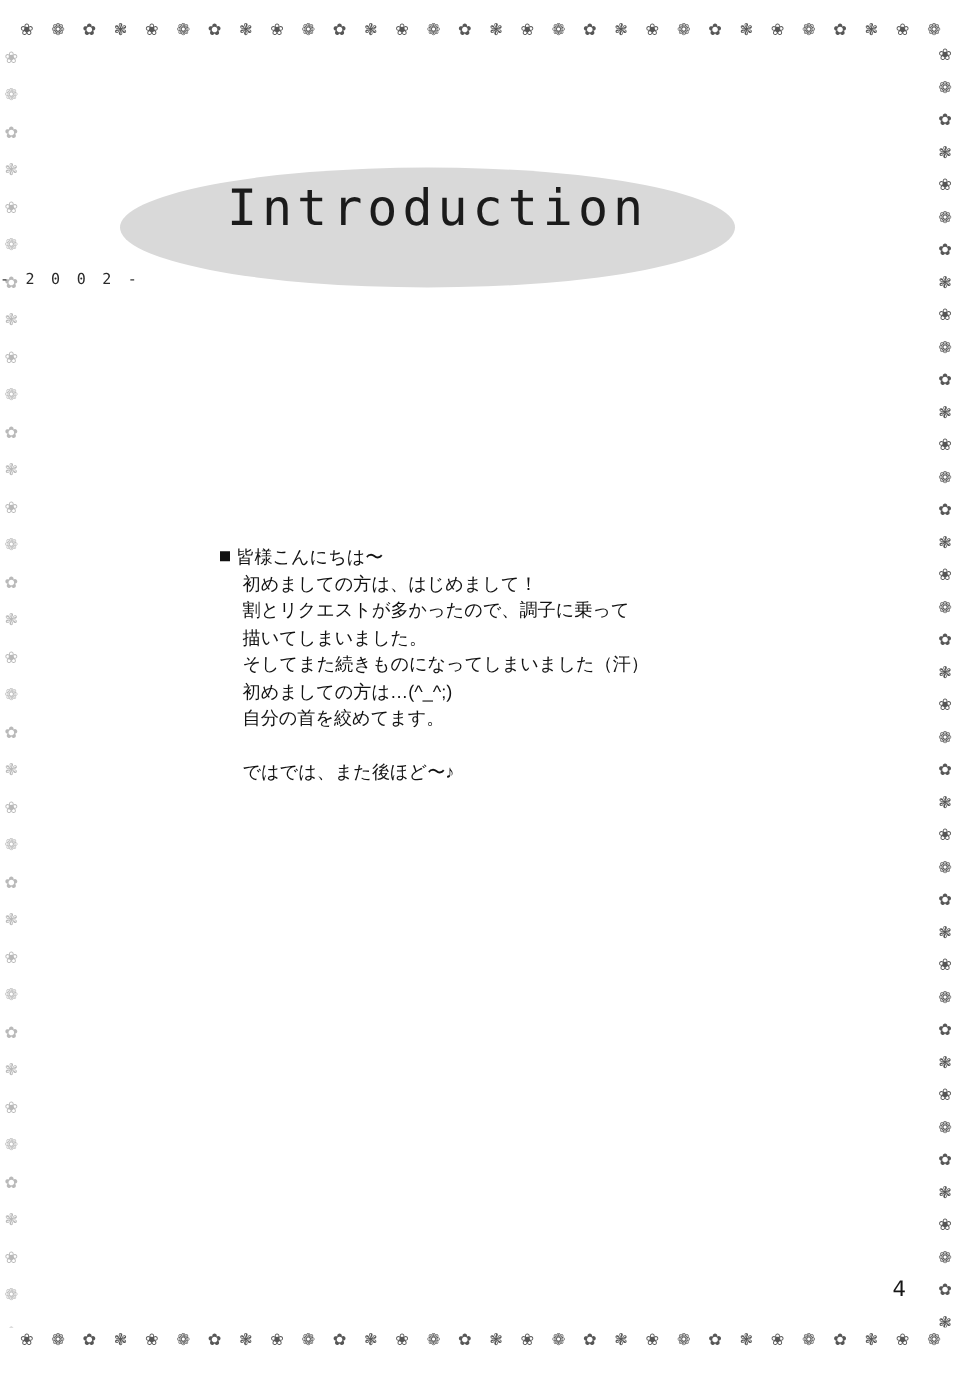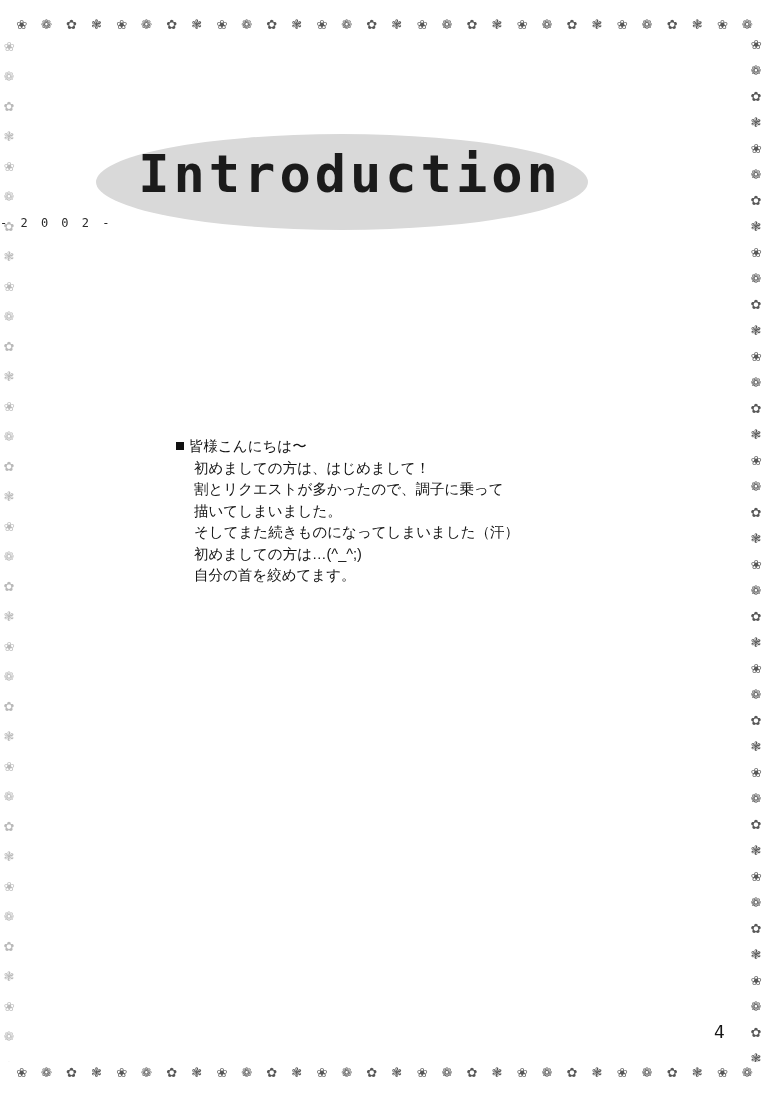--- a/index.html
+++ b/index.html
@@ -83,24 +83,24 @@
     background: #d9d9d9;
     border-radius: 50% / 50%;
   }
   .title-text {
     position: absolute;
     left: 0;
     top: 14px;
     width: 700px;
     text-align: center;
     font-family: "DejaVu Sans Mono", monospace;
-    font-size: 52px;
+    font-size: 40px;
     letter-spacing: 4px;
     color: #1b1b1b;
-    font-weight: 700;
+    font-weight: 400;
   }
   .title-year {
     position: absolute;
     left: 0;
     top: 86px;
     width: 700px;
     text-align: left;
     font-family: "DejaVu Sans Mono", monospace;
     font-size: 12px;
     letter-spacing: 3px;
@@ -173,16 +173,17 @@
 
 <div class="body-block">
   <div class="body-line"><span class="bullet-sq"></span><span>皆様こんにちは〜</span></div>
   <div class="body-line indent">初めましての方は、はじめまして！</div>
   <div class="body-line indent">割とリクエストが多かったので、調子に乗って</div>
   <div class="body-line indent">描いてしまいました。</div>
   <div class="body-line indent">そしてまた続きものになってしまいました（汗）</div>
   <div class="body-line indent">初めましての方は…(^_^;)</div>
   <div class="body-line indent">自分の首を絞めてます。</div>
   <div class="body-line spacer"></div>
+  <div class="body-line indent">ではでは、また後ほど〜♪</div>
   <div class="body-line spacer"></div>
 </div>
 
 <div class="page-number">4</div>
 
 </body></html>

